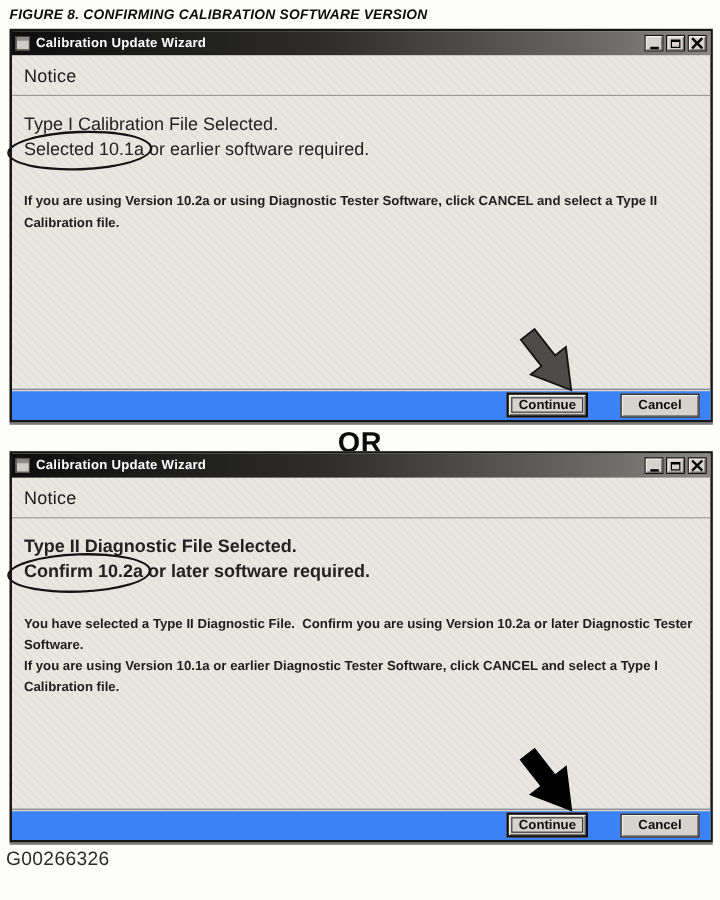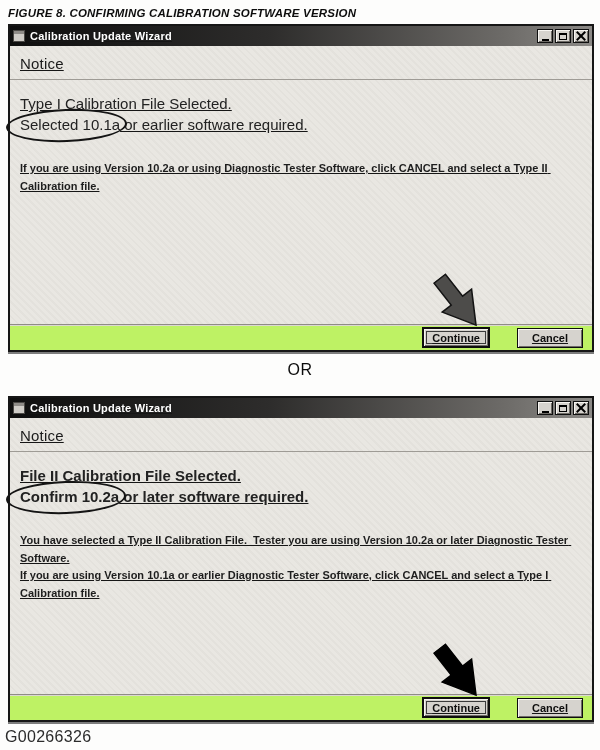--- a/index.html
+++ b/index.html
@@ -7,21 +7,21 @@
     font-family:"Liberation Sans", sans-serif; color:#161616; }
 
   .page { width:600px; height:750px; position:relative; }
 
   .figure-title { padding:7px 0 5px 8px; font-size:11.5px; font-weight:bold;
     letter-spacing:.2px; color:#0d0d0d;font-style:italic; }
 
   
   .dialog { width:586px; margin-left:8px; border:2px solid #161616;
     background:#e9e7e2; position:relative; display:flex; flex-direction:column;
-    box-shadow:0 2px 0 rgba(20,20,20,.55);text-decoration:underline; }
+    box-shadow:0 2px 0 rgba(20,20,20,.55); }
   .dialog.d1 { height:328px; }
   .dialog.d2 { height:326px; }
 
   .titlebar { height:20px; flex:0 0 20px; display:flex; align-items:center;
     padding:0 3px; background:linear-gradient(90deg,#0e0e0e 0%,#2e2d2c 45%,#6d6b68 85%,#8b8986 100%); }
   .app-icon { width:12px; height:12px; background:#cfccc7; border:1px solid #4a4845;
     box-shadow:inset 0 3px 0 #8f8c88; flex:0 0 12px; }
   .titlebar-text { color:#ffffff; font-size:11px; font-weight:bold; margin-left:5px;
     letter-spacing:.2px; white-space:nowrap; }
   .win-buttons { margin-left:auto; display:flex; gap:2px; }
@@ -43,38 +43,38 @@
   .d1 .headings { font-weight:500; }
   .d2 .headings { font-weight:700; }
   .ver-line { margin-top:4px; }
   .circled { position:relative; display:inline-block; }
   .ellipse { position:absolute; left:-14px; right:-7px; top:-7px; bottom:-9px;
     border:2px solid #141414; border-radius:50%; transform:rotate(-2deg); pointer-events:none; }
   .body-text { margin:27px 10px 0 10px; font-size:11px; font-weight:700;
     color:#1d1d1d; line-height:17.5px; }
   .body-line { white-space:pre-wrap; }
 
-  .buttonbar { flex:0 0 26px; height:26px; background:#bef264;
+  .buttonbar { flex:0 0 26px; height:26px; background:#3b82f6;
     border-top:1px solid #8f8c86; box-shadow:inset 0 1px 0 #dbd8d2;
     display:flex; align-items:center; justify-content:flex-end; padding-right:9px; }
   .btn { cursor:pointer; background:#d6d3ce; font-size:11px; font-weight:700; color:#0e0e0e; }
   .btn-default { border:2px solid #0e0e0e; height:21px; margin-right:27px;
     box-shadow:inset 1px 1px 0 #f6f4f0, inset -1px -1px 0 #6e6b66;
     display:flex; align-items:center; justify-content:center; padding:2px; }
   .btn-default .inner { border:1px solid #3a3a3a; padding:0 5px; height:13px;
     line-height:12px; display:block; }
   .btn-plain { border:1px solid #0e0e0e; width:66px; height:20px;
     box-shadow:inset 1px 1px 0 #f6f4f0, inset -1px -1px 0 #6e6b66;
     display:flex; align-items:center; justify-content:center; }
 
   .arrow { position:absolute; right:108px; bottom:18px; width:44px; height:62px;
     transform:rotate(-38deg); transform-origin:50% 60%; z-index:3; }
 
-  .or-divider { height:44px; line-height:36px; text-align:center;
-    font-size:16px; font-weight:normal; color:#0c0c0c; letter-spacing:.5px; }
+  .or-divider { height:24px; line-height:36px; text-align:center;
+    font-size:24px; font-weight:bold; color:#0c0c0c; letter-spacing:.5px; }
 
   .figure-id { font-size:16px; color:#2c2c2c; padding:6px 0 0 5px; letter-spacing:.3px; }
 </style>
 </head>
 <body>
 
 <div class="page">
 
   <div class="figure-title">FIGURE 8.  CONFIRMING CALIBRATION SOFTWARE VERSION</div>
 
@@ -146,30 +146,30 @@
               <i></i>
               <i></i>
             </span>
           </span>
       </span>
     </div>
 
     <div class="content">
       <div class="notice">Notice</div>
       <div class="headings">
-        <div class="sel-line">File II Calibration File Selected.</div>
+        <div class="sel-line">Type II Diagnostic File Selected.</div>
         <div class="ver-line">
           <span class="circled">
             <span>Confirm 10.2a</span>
             <span class="ellipse"></span>
           </span><span class="body-line"> or later software required.</span>
         </div>
       </div>
       <div class="body-text">
-        <div class="body-line">You have selected a Type II Calibration File.  Tester you are using Version 10.2a or later Diagnostic Tester Software.</div>
+        <div class="body-line">You have selected a Type II Diagnostic File.  Confirm you are using Version 10.2a or later Diagnostic Tester Software.</div>
         <div class="body-line">If you are using Version 10.1a or earlier Diagnostic Tester Software, click CANCEL and select a Type I Calibration file.</div>
       </div>
     </div>
 
     <svg class="arrow" viewBox="0 0 40 60">
       <polygon points="13,1 27,1 27,28 38,28 20,58 2,28 13,28" stroke="#000000" stroke-width="1.5" fill="#000000"></polygon>
     </svg>
 
     <div class="buttonbar">
       <div class="btn btn-default">

